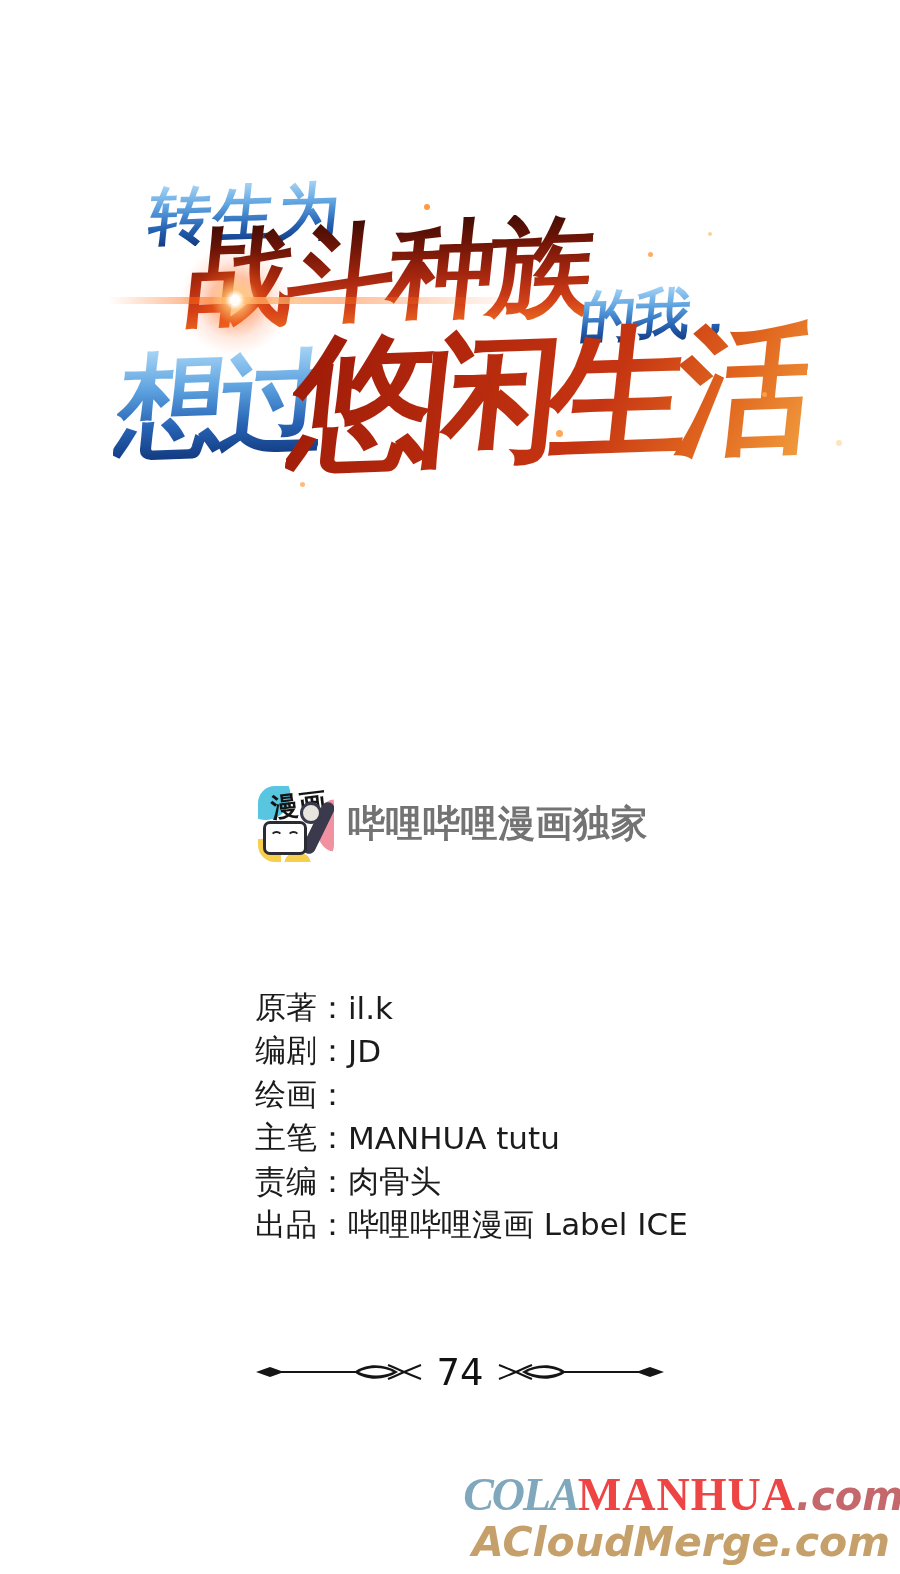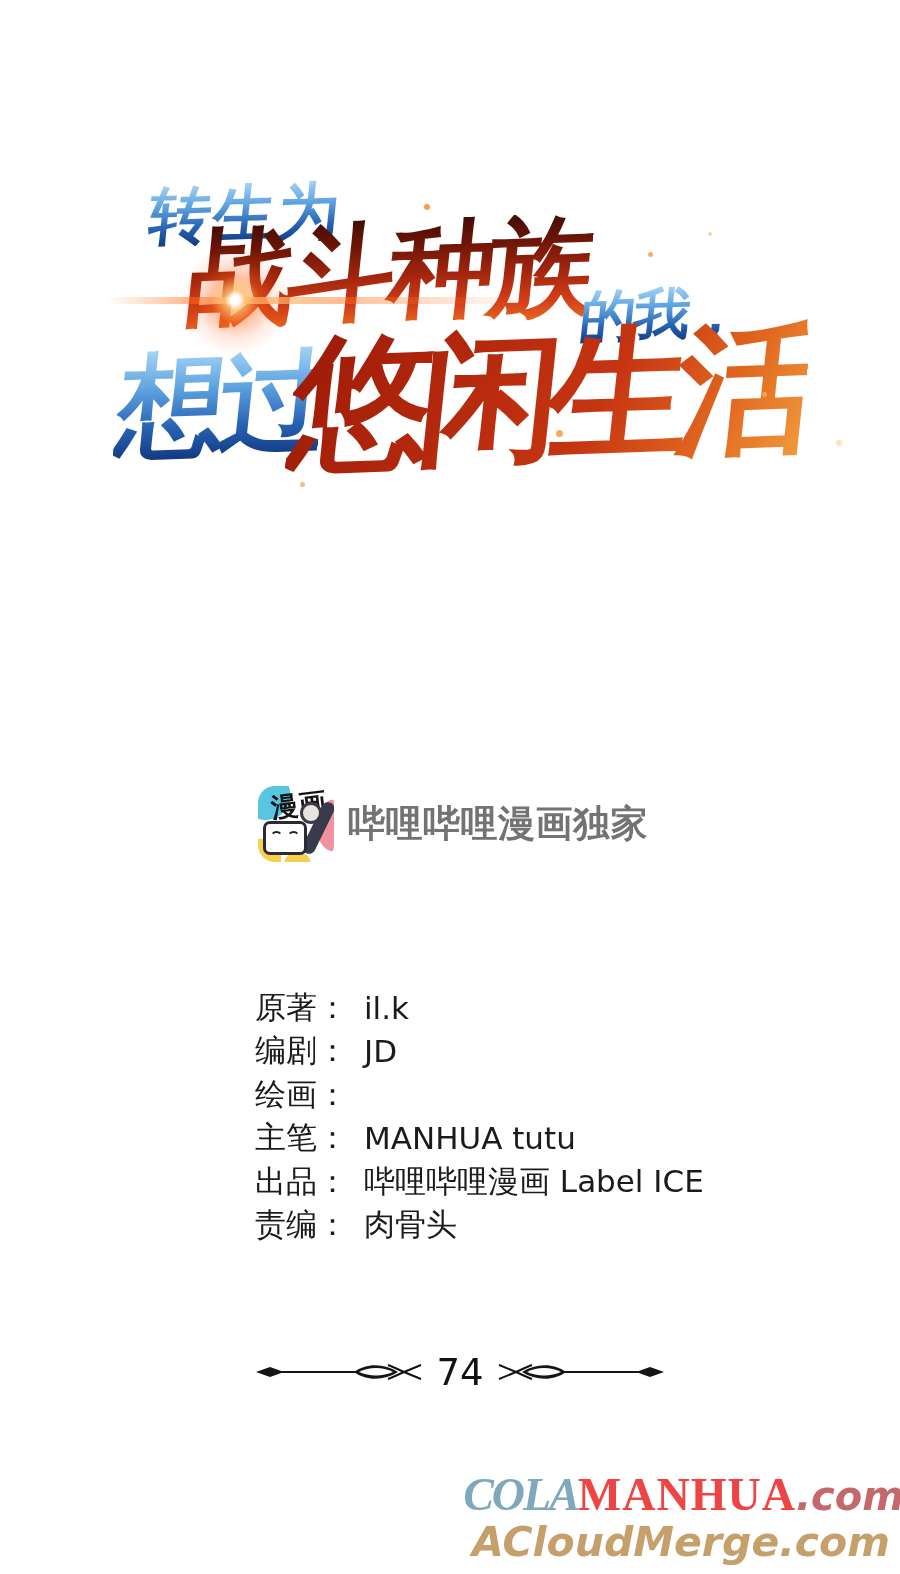--- a/index.html
+++ b/index.html
@@ -80,21 +80,21 @@
     border:3px solid #2b2b33; border-radius:7px;
   }
   .tv-eye { position:absolute; top:7px; width:9px; height:9px; border:2px solid #222;
     border-color:#222 transparent transparent transparent; border-radius:50%; }
   .tv-eye.left { left:4px; } .tv-eye.right { right:4px; }
   .publisher-label { font-size:37px; font-weight:900; color:#737373; letter-spacing:.5px; white-space:nowrap; }
 
   
   #credits { position:absolute; left:255px; top:986px; color:#1b1b1b; }
   .credit-row { height:43.5px; display:flex; align-items:center; font-size:31px; font-weight:500; white-space:nowrap; }
-  .credit-value { margin-left:16px; }
+  .credit-value { margin-left:0; }
 
   
   #chapter-divider {
     position:absolute; left:240px; top:1349px; width:440px; height:46px;
     display:flex; align-items:center; justify-content:center; gap:8px;
   }
   #chapter-divider svg { flex:0 0 auto; }
   .orn-right { transform:scaleX(-1); }
   .chapter-number { font-size:37px; color:#121212; font-weight:500; line-height:1; padding:0 4px; }
 
@@ -153,26 +153,26 @@
     <span class="credit-value">JD</span>
   </div>
   <div class="credit-row">
     <span class="credit-label">绘画：</span>
   </div>
   <div class="credit-row">
     <span class="credit-label">主笔：</span>
     <span class="credit-value">MANHUA tutu</span>
   </div>
   <div class="credit-row">
+    <span class="credit-label">责编：</span>
+    <span class="credit-value">肉骨头</span>
+  </div>
+  <div class="credit-row">
     <span class="credit-label">出品：</span>
     <span class="credit-value">哔哩哔哩漫画 Label ICE</span>
-  </div>
-  <div class="credit-row">
-    <span class="credit-label">责编：</span>
-    <span class="credit-value">肉骨头</span>
   </div>
 </div>
 
 <div id="chapter-divider">
   <svg class="orn-left" width="170" height="44" viewBox="0 0 170 44">
     <path d="M2 22 L16 17 L30 22 L16 27 Z" fill="#151515"></path>
     <line x1="24" y1="22" x2="104" y2="22" stroke="#151515" stroke-width="1.8"></line>
     <path d="M100 22 C112 13, 130 13, 144 22 C130 31, 112 31, 100 22 Z" fill="#151515"></path>
     <path d="M105 22 C115 16.5, 129 16.5, 139 22 C129 26.5, 115 26.5, 105 22 Z" fill="#ffffff"></path>
     <path d="M134 15 C146 20, 154 24, 167 29" stroke="#151515" stroke-width="2" fill="none"></path>

